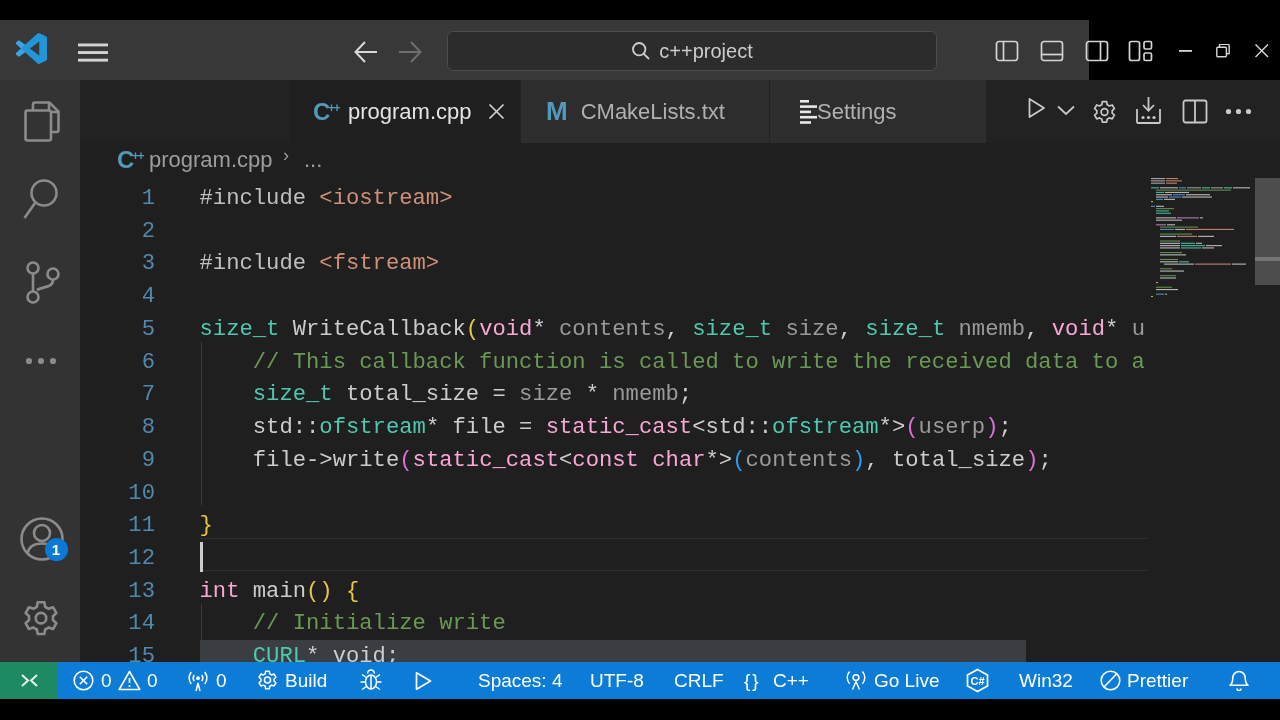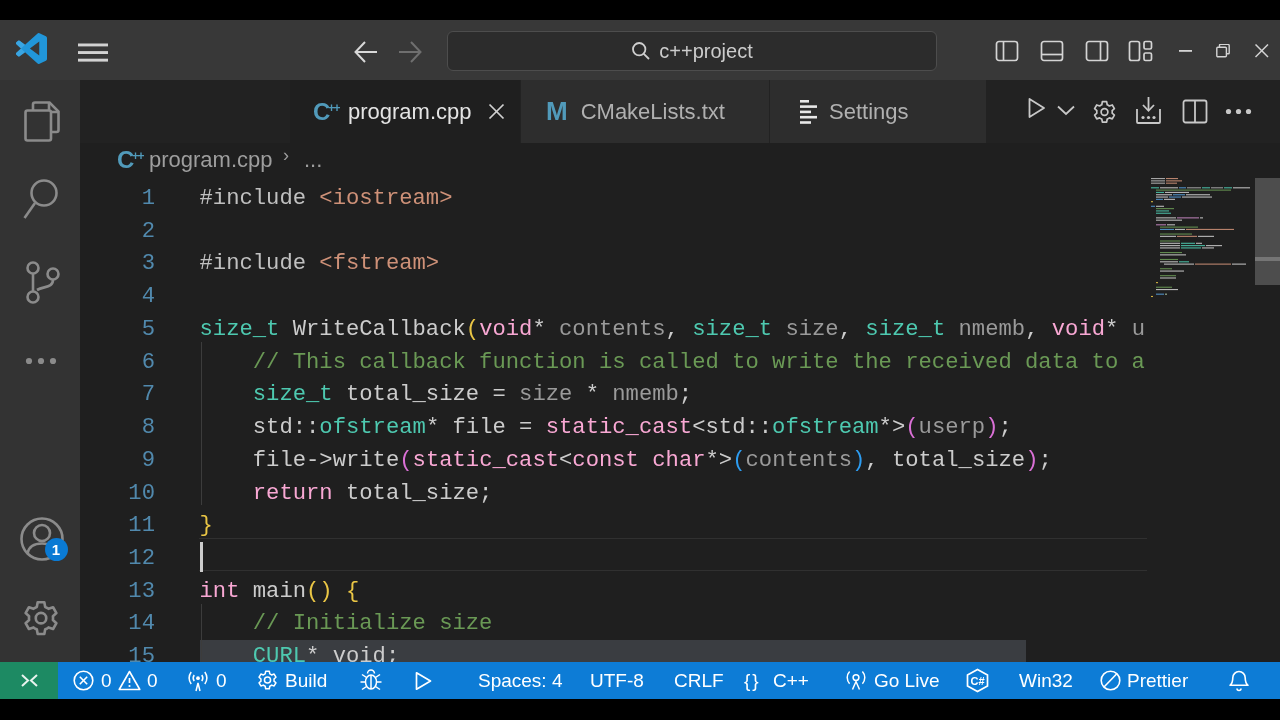--- a/index.html
+++ b/index.html
@@ -2,21 +2,21 @@
 <html><head>
 <meta charset="utf-8">
 <style>
   * { margin:0; padding:0; box-sizing:border-box; }
   html,body { width:1280px; height:720px; overflow:hidden; background:#000; }
   body { font-family:"Liberation Sans", sans-serif; }
   #screen { position:absolute; top:0; left:0; width:1280px; height:720px; background:#000; }
   .abs { position:absolute; }
 
   
-  #titlebar { position:absolute; top:20px; left:0; width:1280px; height:60px; background:#383838; }
+  #titlebar { position:absolute; top:20px; left:0; width:1089px; height:60px; background:#383838; }
   #searchbox { position:absolute; left:447px; top:11px; width:490px; height:40px; background:#2c2c2c; border:1px solid #4d4d4d; border-radius:6px; color:#cccccc; font-size:20px; display:flex; align-items:center; justify-content:center; }
 
   
   #activitybar { position:absolute; top:80px; left:0; width:80px; height:582px; background:#333333; }
 
   
   #tabbar { position:absolute; top:80px; left:80px; width:1200px; height:63px; background:#222222; }
   .tab { position:absolute; top:0; height:63px; background:#2d2d2d; display:flex; align-items:center; font-size:22px; color:#b0b0b0; }
   .tab.active { background:#1f1f1f; color:#e4e4e4; }
 
@@ -197,21 +197,21 @@
     <div class="tab" style="left:690px;width:216px;">
       <svg style="margin-left:30px" width="17" height="24" viewBox="0 0 17 24">
         <g fill="#e8e8e8">
             <rect x="0" y="0" width="9" height="2.6"></rect>
             <rect x="0" y="5.3" width="17" height="2.6"></rect>
             <rect x="0" y="10.6" width="11" height="2.6"></rect>
             <rect x="0" y="15.9" width="17" height="2.6"></rect>
             <rect x="0" y="21.2" width="11" height="2.6"></rect>
           </g>
       </svg>
-      <span style="margin-left:12px">Settings</span>
+      <span style="">Settings</span>
     </div>
 
     <svg class="abs" style="left:948px;top:17px" width="18" height="22" viewBox="0 0 18 22">
       <path d="M1.5 2 L16 11 L1.5 20 Z" fill="none" stroke="#c8c8c8" stroke-width="1.8" stroke-linejoin="round"></path>
     </svg>
     <svg class="abs" style="left:977px;top:25px" width="18" height="11" viewBox="0 0 18 11">
       <path d="M1 1.5 L9 9 L17 1.5" fill="none" stroke="#c8c8c8" stroke-width="1.8"></path>
     </svg>
     <svg class="abs" style="left:1011px;top:19px" width="27" height="27" viewBox="0 0 24 24">
       <path fill="none" stroke="#c8c8c8" stroke-width="1.5" stroke-linejoin="round" d="M13.9 2.4 L14.4 5.1 A7 7 0 0 1 16.3 6.2 L18.9 5.3 L20.8 8.6 L18.8 10.4 A7 7 0 0 1 18.8 12.6 L20.8 14.4 L18.9 17.7 L16.3 16.8 A7 7 0 0 1 14.4 17.9 L13.9 20.6 H10.1 L9.6 17.9 A7 7 0 0 1 7.7 16.8 L5.1 17.7 L3.2 14.4 L5.2 12.6 A7 7 0 0 1 5.2 10.4 L3.2 8.6 L5.1 5.3 L7.7 6.2 A7 7 0 0 1 9.6 5.1 L10.1 2.4 Z"></path>
@@ -261,25 +261,25 @@
     <div class="abs" style="left:120px;top:364px;width:3px;height:30px;background:#cccccc;"></div>
     <div class="row" style="top:5px"><span class="ln">1</span><span class="code"><span class="c-gray">#include </span><span class="c-str">&lt;iostream&gt;</span></span></div>
     <div class="row" style="top:37.73px"><span class="ln">2</span></div>
     <div class="row" style="top:70.45px"><span class="ln">3</span><span class="code"><span class="c-gray">#include </span><span class="c-str">&lt;fstream&gt;</span></span></div>
     <div class="row" style="top:103.18px"><span class="ln">4</span></div>
     <div class="row" style="top:135.91px"><span class="ln">5</span><span class="code"><span class="c-teal">size_t</span><span class="c-dflt"> WriteCallback</span><span class="c-b1">(</span><span class="c-blue">void</span><span class="c-dflt">* </span><span class="c-prm">contents</span><span class="c-dflt">, </span><span class="c-teal">size_t</span><span class="c-dflt"> </span><span class="c-prm">size</span><span class="c-dflt">, </span><span class="c-teal">size_t</span><span class="c-dflt"> </span><span class="c-prm">nmemb</span><span class="c-dflt">, </span><span class="c-blue">void</span><span class="c-dflt">* </span><span class="c-prm">userp</span></span></div>
     <div class="row" style="top:168.64px"><span class="ln">6</span><span class="code">    <span class="c-cmt">// This callback function is called to write the received data to a file</span></span></div>
     <div class="row" style="top:201.36px"><span class="ln">7</span><span class="code">    <span class="c-teal">size_t</span><span class="c-dflt"> total_size = </span><span class="c-prm">size</span><span class="c-dflt"> * </span><span class="c-prm">nmemb</span><span class="c-dflt">;</span></span></div>
     <div class="row" style="top:234.09px"><span class="ln">8</span><span class="code">    <span class="c-dflt">std::</span><span class="c-teal">ofstream</span><span class="c-dflt">* file = </span><span class="c-blue">static_cast</span><span class="c-dflt">&lt;std::</span><span class="c-teal">ofstream</span><span class="c-dflt">*&gt;</span><span class="c-b2">(</span><span class="c-prm">userp</span><span class="c-b2">)</span><span class="c-dflt">;</span></span></div>
     <div class="row" style="top:266.82px"><span class="ln">9</span><span class="code">    <span class="c-dflt">file-&gt;write</span><span class="c-b2">(</span><span class="c-blue">static_cast</span><span class="c-dflt">&lt;</span><span class="c-blue">const</span><span class="c-dflt"> </span><span class="c-blue">char</span><span class="c-dflt">*&gt;</span><span class="c-b3">(</span><span class="c-prm">contents</span><span class="c-b3">)</span><span class="c-dflt">, total_size</span><span class="c-b2">)</span><span class="c-dflt">;</span></span></div>
-    <div class="row" style="top:299.55px"><span class="ln">10</span><span class="code">    <span class="c-blue">return</span><span class="c-dflt"> total_size;</span></span></div>
+    <div class="row" style="top:299.55px"><span class="ln">10</span></div>
     <div class="row" style="top:332.27px"><span class="ln">11</span><span class="code"><span class="c-b1">}</span></span></div>
     <div class="row" style="top:365.00px"><span class="ln">12</span></div>
     <div class="row" style="top:397.73px"><span class="ln">13</span><span class="code"><span class="c-blue">int</span><span class="c-dflt"> main</span><span class="c-b1">()</span><span class="c-dflt"> </span><span class="c-b1">{</span></span></div>
-    <div class="row" style="top:430.45px"><span class="ln">14</span><span class="code">    <span class="c-cmt">// Initialize size</span></span></div>
+    <div class="row" style="top:430.45px"><span class="ln">14</span><span class="code">    <span class="c-cmt">// Initialize write</span></span></div>
     <div class="row" style="top:463.18px"><span class="ln">15</span><span class="code">    <span class="c-teal">CURL</span><span class="c-dflt">* void;</span></span></div>
   </div>
   <div id="editorbg">
     <svg class="abs" style="left:4px;top:0px" width="106" height="148" viewBox="0 0 106 160" preserveAspectRatio="none">
       <g opacity="0.88">
         <rect x="0" y="0" width="14" height="1.2" fill="#b8b8b8"></rect>
           <rect x="15" y="0" width="12" height="1.2" fill="#ce9178"></rect>
         <rect x="0" y="2.5" width="14" height="1.2" fill="#b8b8b8"></rect>
           <rect x="15" y="2.5" width="16" height="1.2" fill="#ce9178"></rect>
         <rect x="0" y="5" width="14" height="1.2" fill="#b8b8b8"></rect>

